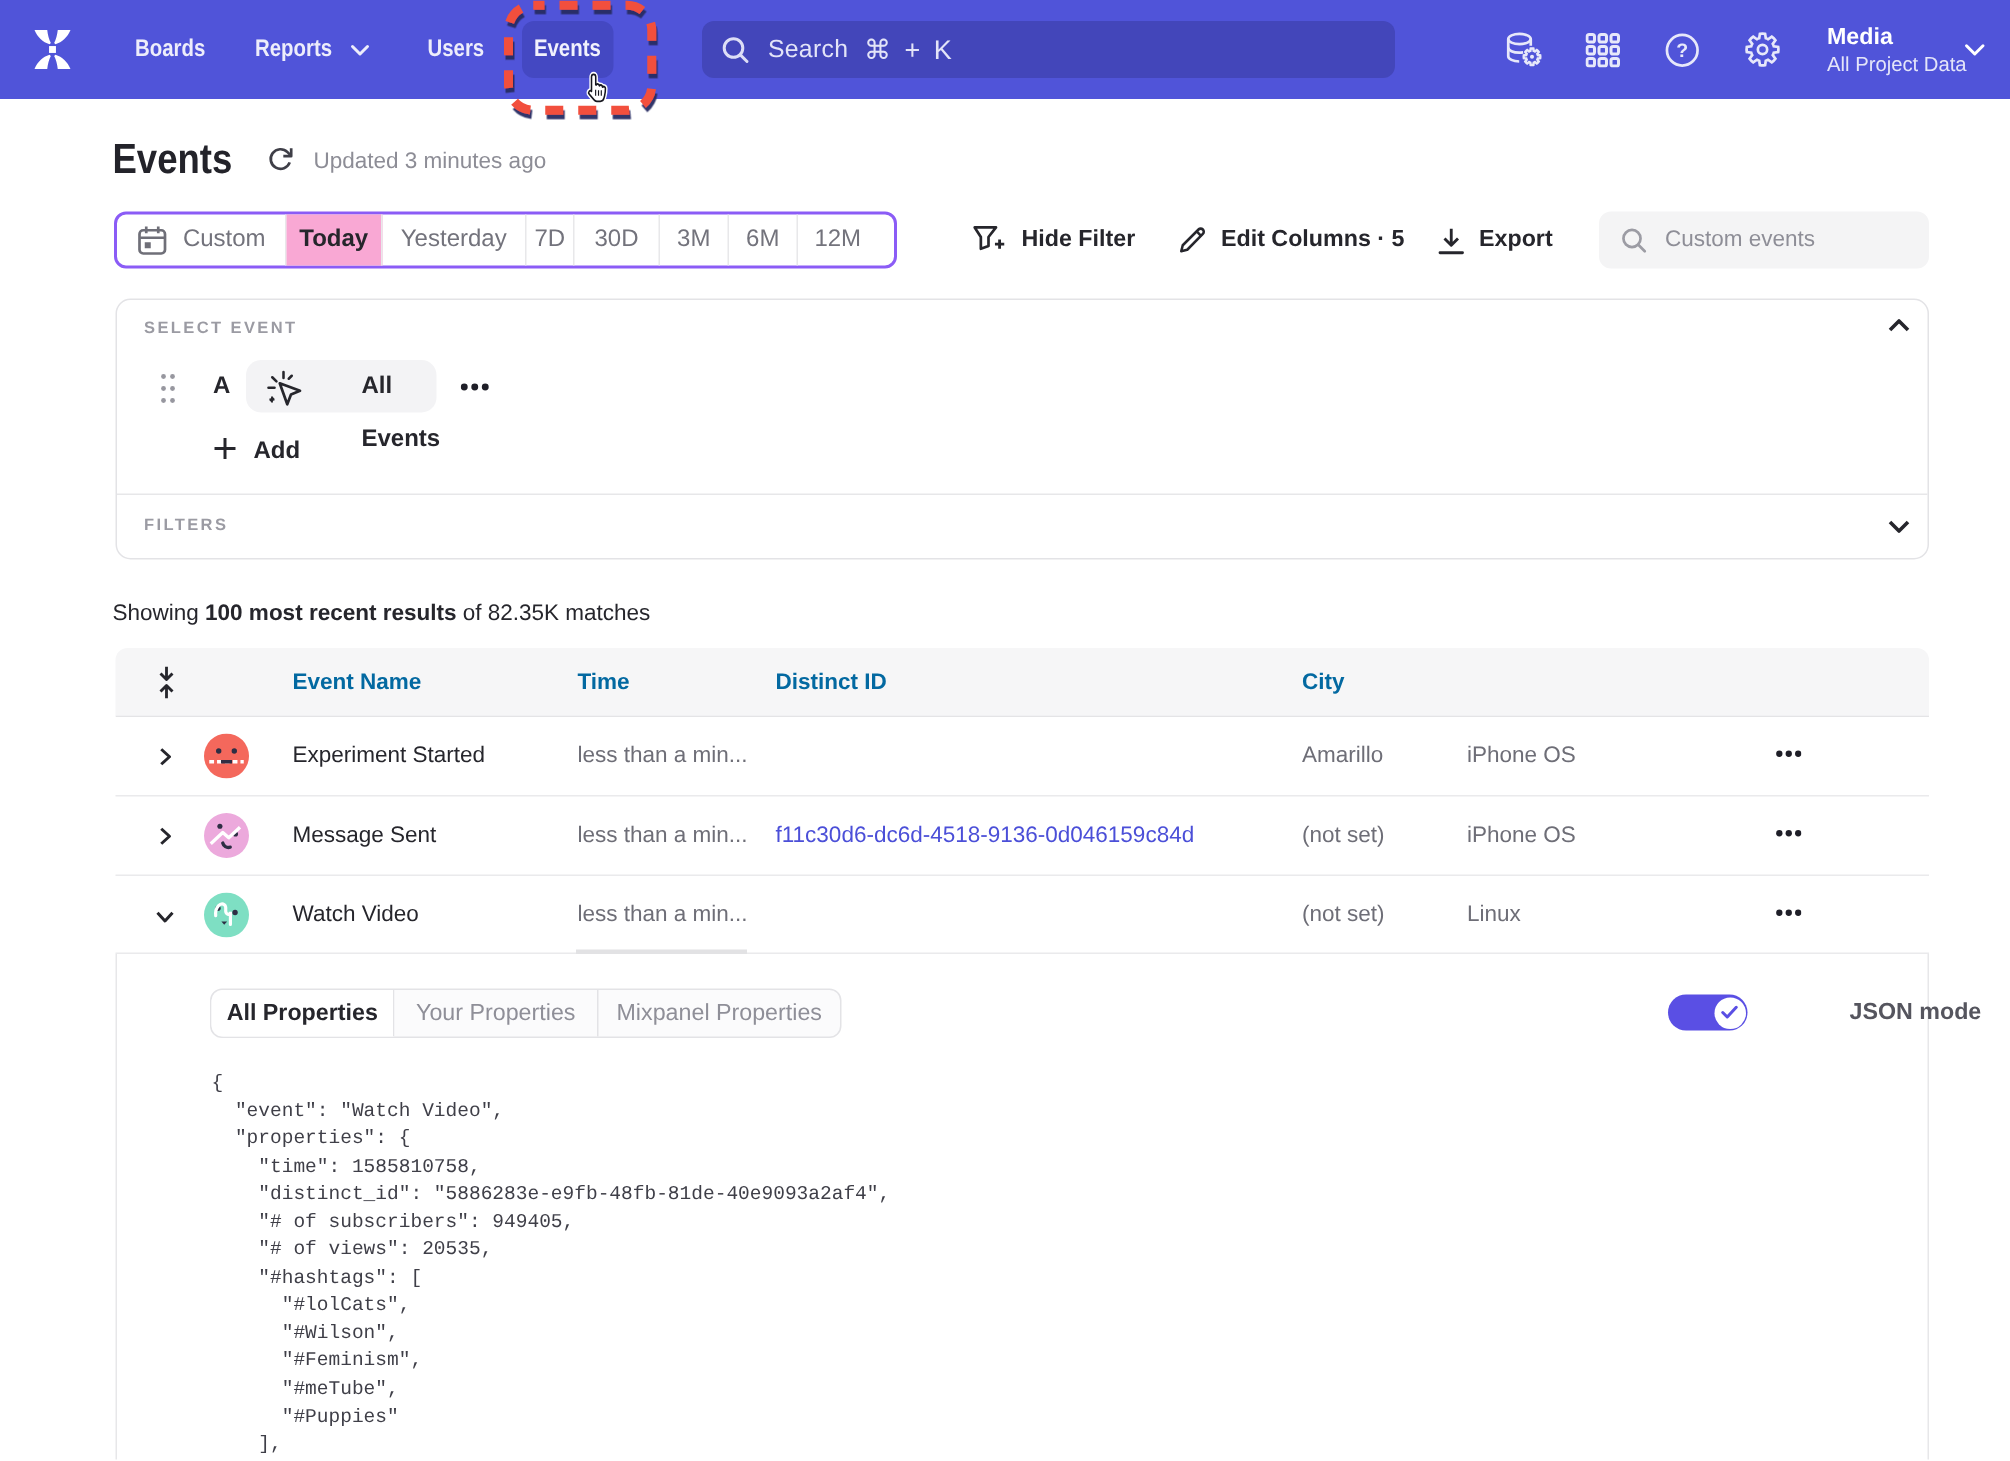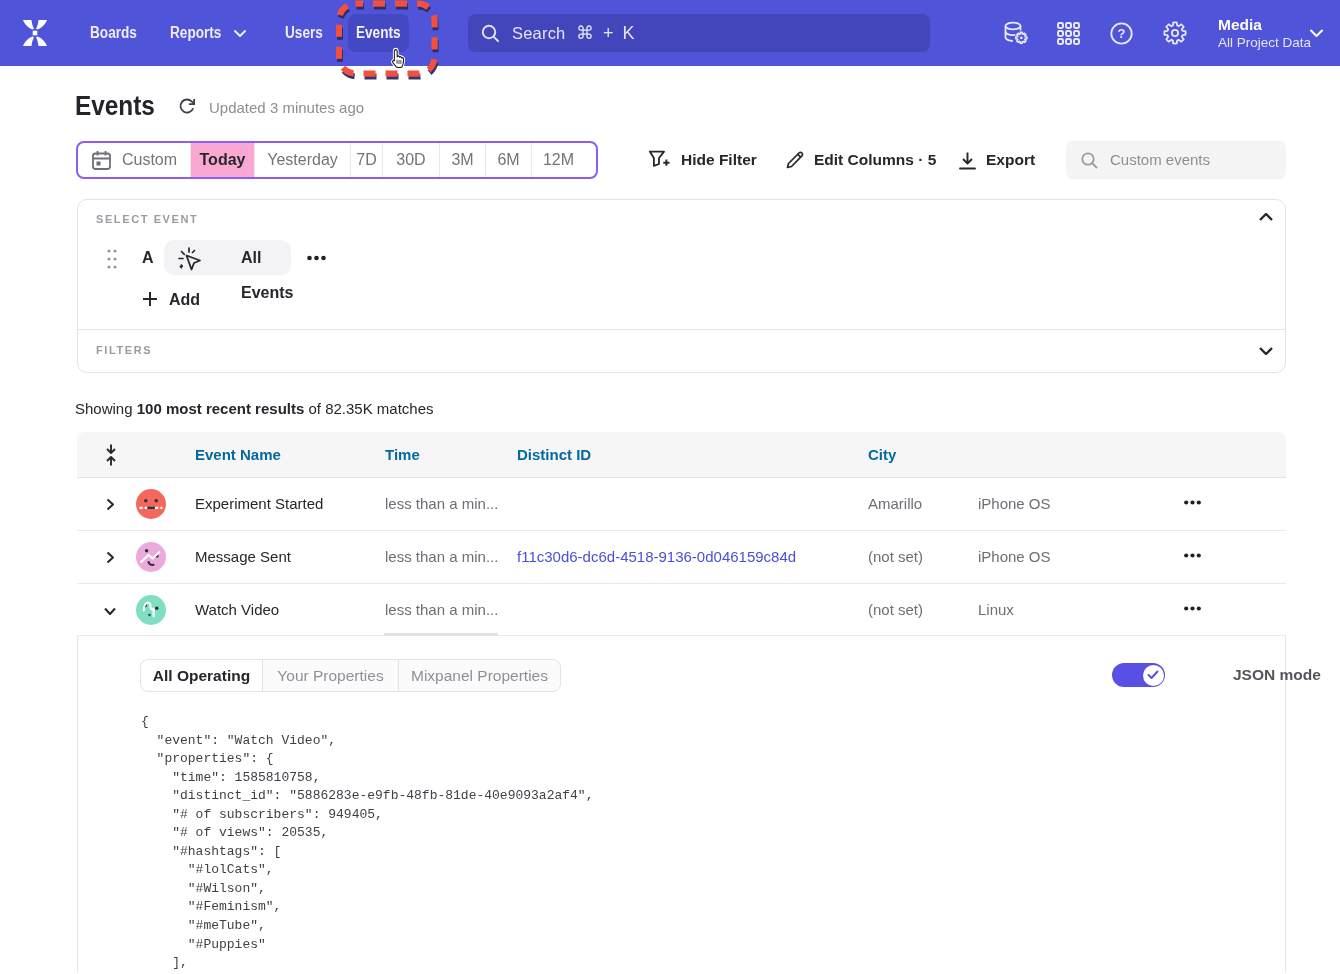--- a/index.html
+++ b/index.html
@@ -351,21 +351,21 @@
         <circle cx="2.2" cy="2.5" r="2.1"></circle>
         <circle cx="8.5" cy="2.5" r="2.1"></circle>
         <circle cx="14.8" cy="2.5" r="2.1"></circle>
       </g>
     </svg>
   <div class="abs" style="left:307px;top:49px;width:114px;height:3px;background:#E2E2E4"></div>
 </div>
 
 <div id="expand"></div>
 <div id="tabs">
-  <div class="tab tsel" style="width:122px">All Operating</div>
+  <div class="tab tsel" style="width:122px">All Properties</div>
   <div class="tab" style="width:136px">Your Properties</div>
   <div class="tab" style="width:161px">Mixpanel Properties</div>
 </div>
 <div id="toggle">
   <div class="knob">
     <svg class="abs" style="left:4.5px;top:5.5px" width="12" height="10" viewBox="0 0 12 10">
       <path d="M1.5,5 L4.5,8 L10.5,1.5" fill="none" stroke="#5A4FE4" stroke-width="2" stroke-linecap="round" stroke-linejoin="round"></path>
     </svg>
   </div>
 </div>

